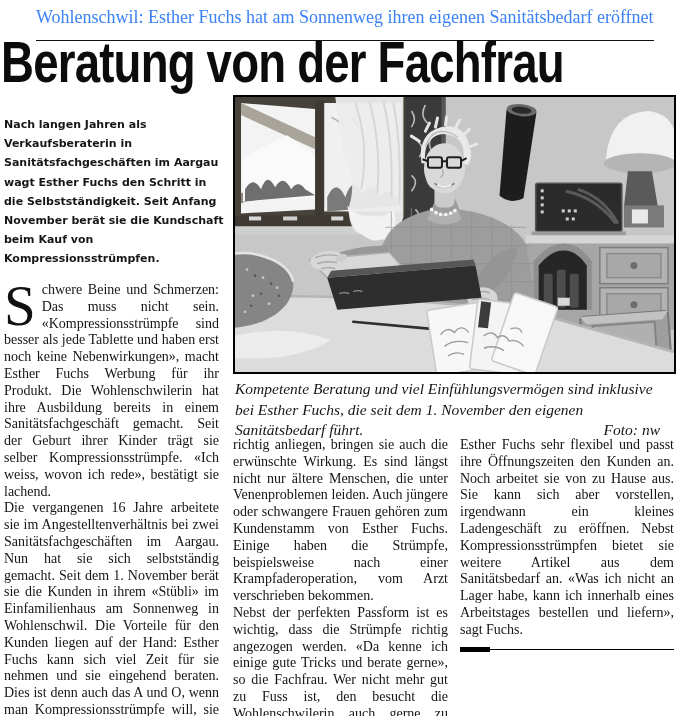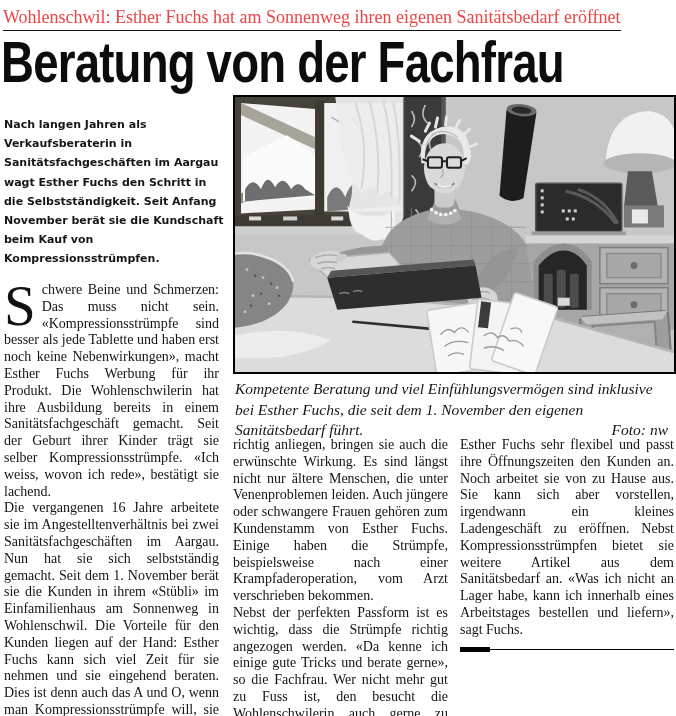--- a/index.html
+++ b/index.html
@@ -11,23 +11,24 @@
     background: #ffffff;
     overflow: hidden;
     color: #141414;
     font-family: "Liberation Serif", serif;
   }
   .kicker-wrap { position:absolute; top:6px; left:3px; }
   .kicker {
     display:inline-block;
     font-family:"Liberation Serif", serif;
     font-size:18px; line-height:22px;
-    color:#ef4444;
+    color:#3b82f6;
     border-bottom:1.6px solid #111;
-    padding-bottom:2px;
+    padding-bottom:12px;
+    margin-left:33px;
   }
   .headline {
     position:absolute; top:32px; left:1px;
     margin:0;
     font-family:"Liberation Sans", sans-serif;
     font-weight:700;
     font-size:57px; line-height:60px;
     letter-spacing:-1px;
     color:#0c0c0c;
     transform:scaleX(0.80);
@@ -62,21 +63,21 @@
   .photo svg { display:block; width:100%; height:100%; }
   .caption {
     position:relative;
     margin:5px 0 0 2px;
     font-family:"Liberation Serif", serif;
     font-style:italic;
     font-size:15.5px; line-height:20.5px;
     color:#161616;
     padding-right:2px;
   }
-  .credit { position:absolute; right:8px; bottom:0; font-style:italic; }
+  .credit { position:absolute; right:16px; bottom:0; font-style:italic; }
   .sep { position:relative; height:7px; margin-top:8px; }
   .sep-line { position:absolute; top:2px; left:0; right:0; border-top:1.5px solid #000; }
   .sep-bar  { position:absolute; top:0;  left:0; width:30px; height:5px; background:#000; }
 </style>
 </head>
 <body>
 
 <div class="page">
 
   <div class="kicker-wrap">

